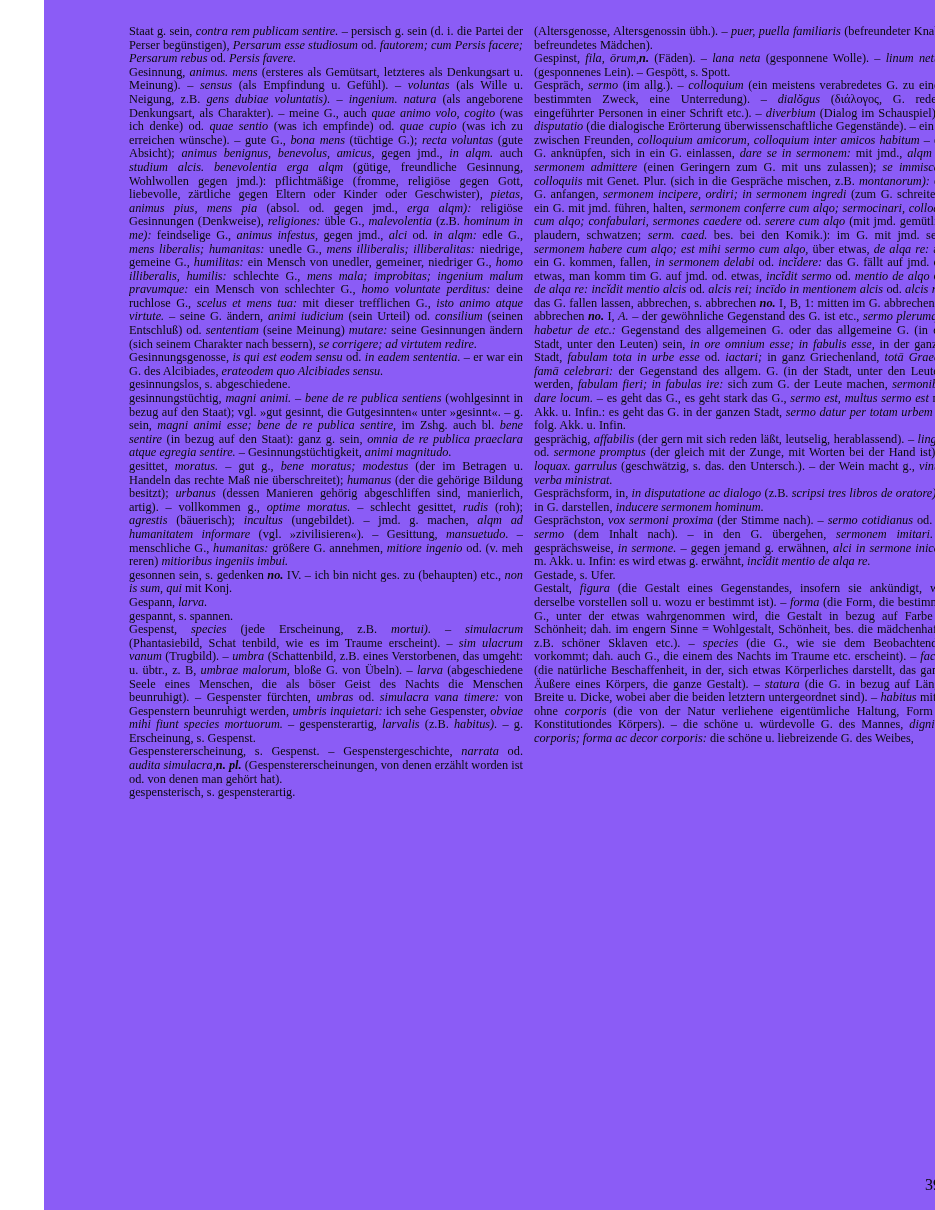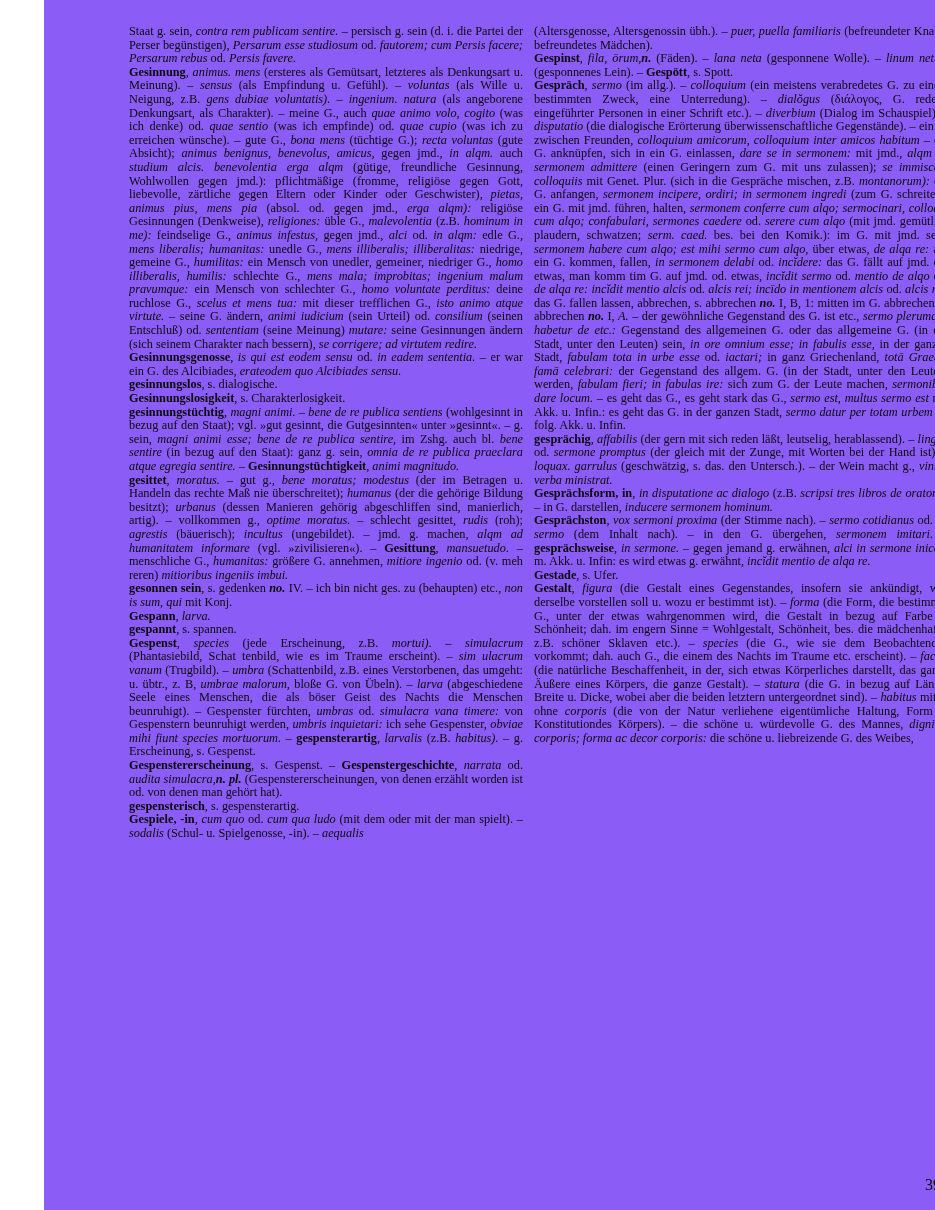--- a/index.html
+++ b/index.html
@@ -25,48 +25,46 @@
     hyphens: auto;
     -webkit-hyphens: auto;
     max-height: 1165px;
     overflow: hidden;
   }
   .col-left  { left: 85px;  width: 394px; }
   .col-right { left: 490px; width: 415px; }
   p.entry { margin: 0; padding: 0; }
   .r-n  { font-style: normal; font-weight: normal; }
   .r-i  { font-style: italic; font-weight: normal; }
-  .r-b  { font-style: normal; font-weight: bold; }
+  .r-b  { font-style: normal; font-weight: normal; }
   .r-bi { font-style: italic; font-weight: bold; }
   .page-number {
     position: absolute;
     right: 30px; bottom: 16px;
     font-size: 16px;
     color: #0a0a0a;
   }
 </style>
 </head>
 <body>
 
 <div class="page">
   <div class="col col-left" id="col-left">
       <p class="entry"><span class="r-n">Staat g. sein, </span><span class="r-i">contra rem publicam sentire.</span><span class="r-n"> – persisch g. sein (d. i. die Partei der Perser begünstigen), </span><span class="r-i">Persarum esse studiosum</span><span class="r-n"> od. </span><span class="r-i">fautorem; cum Persis facere; Persarum rebus</span><span class="r-n"> od. </span><span class="r-i">Persis favere.</span></p>
       <p class="entry"><span class="r-b">Gesinnung</span><span class="r-n">, </span><span class="r-i">animus. mens</span><span class="r-n"> (ersteres als Gemütsart, letzteres als Denkungsart u. Meinung). – </span><span class="r-i">sensus</span><span class="r-n"> (als Empfindung u. Gefühl). – </span><span class="r-i">voluntas</span><span class="r-n"> (als Wille u. Neigung, z.B. </span><span class="r-i">gens dubiae voluntatis).</span><span class="r-n"> – </span><span class="r-i">ingenium. natura</span><span class="r-n"> (als angeborene Denkungsart, als Charakter). – meine G., auch </span><span class="r-i">quae animo volo, cogito</span><span class="r-n"> (was ich denke) od. </span><span class="r-i">quae sentio</span><span class="r-n"> (was ich empfinde) od. </span><span class="r-i">quae cupio</span><span class="r-n"> (was ich zu erreichen wünsche). – gute G., </span><span class="r-i">bona mens</span><span class="r-n"> (tüchtige G.); </span><span class="r-i">recta voluntas</span><span class="r-n"> (gute Absicht); </span><span class="r-i">animus benignus, benevolus, amicus,</span><span class="r-n"> gegen jmd., </span><span class="r-i">in alqm.</span><span class="r-n"> auch </span><span class="r-i">studium alcis. benevolentia erga alqm</span><span class="r-n"> (gütige, freundliche Gesinnung, Wohlwollen gegen jmd.): pflichtmäßige (fromme, religiöse gegen Gott, liebevolle, zärtliche gegen Eltern oder Kinder oder Geschwister), </span><span class="r-i">pietas, animus pius, mens pia</span><span class="r-n"> (absol. od. gegen jmd., </span><span class="r-i">erga alqm):</span><span class="r-n"> religiöse Gesinnungen (Denkweise), </span><span class="r-i">religiones:</span><span class="r-n"> üble G., </span><span class="r-i">malevolentia</span><span class="r-n"> (z.B. </span><span class="r-i">hominum in me):</span><span class="r-n"> feindselige G., </span><span class="r-i">animus infestus,</span><span class="r-n"> gegen jmd., </span><span class="r-i">alci</span><span class="r-n"> od. </span><span class="r-i">in alqm:</span><span class="r-n"> edle G., </span><span class="r-i">mens liberalis; humanitas:</span><span class="r-n"> unedle G., </span><span class="r-i">mens illiberalis; illiberalitas:</span><span class="r-n"> niedrige, gemeine G., </span><span class="r-i">humilitas:</span><span class="r-n"> ein Mensch von unedler, gemeiner, niedriger G., </span><span class="r-i">homo illiberalis, humilis:</span><span class="r-n"> schlechte G., </span><span class="r-i">mens mala; improbitas; ingenium malum pravumque:</span><span class="r-n"> ein Mensch von schlechter G., </span><span class="r-i">homo voluntate perditus:</span><span class="r-n"> deine ruchlose G., </span><span class="r-i">scelus et mens tua:</span><span class="r-n"> mit dieser trefflichen G., </span><span class="r-i">isto animo atque virtute.</span><span class="r-n"> – seine G. ändern, </span><span class="r-i">animi iudicium</span><span class="r-n"> (sein Urteil) od. </span><span class="r-i">consilium</span><span class="r-n"> (seinen Entschluß) od. </span><span class="r-i">sententiam</span><span class="r-n"> (seine Meinung) </span><span class="r-i">mutare:</span><span class="r-n"> seine Gesinnungen ändern (sich seinem Charakter nach bessern), </span><span class="r-i">se corrigere; ad virtutem redire.</span></p>
       <p class="entry"><span class="r-b">Gesinnungsgenosse</span><span class="r-n">, </span><span class="r-i">is qui est eodem sensu</span><span class="r-n"> od. </span><span class="r-i">in eadem sententia.</span><span class="r-n"> – er war ein G. des Alcibiades, </span><span class="r-i">erateodem quo Alcibiades sensu.</span></p>
-      <p class="entry"><span class="r-b">gesinnungslos</span><span class="r-n">, s. dialogische.</span></p>
-      <p class="entry"><span class="r-b">Gesinnungslosigkeit</span><span class="r-n">, s. Charakterlosigkeit.</span></p>
+      <p class="entry"><span class="r-b">gesinnungslos</span><span class="r-n">, s. abgeschiedene.</span></p>
       <p class="entry"><span class="r-b">gesinnungstüchtig</span><span class="r-n">, </span><span class="r-i">magni animi.</span><span class="r-n"> – </span><span class="r-i">bene de re publica sentiens</span><span class="r-n"> (wohlgesinnt in bezug auf den Staat); vgl. »gut gesinnt, die Gutgesinnten« unter »gesinnt«. – g. sein, </span><span class="r-i">magni animi esse; bene de re publica sentire,</span><span class="r-n"> im Zshg. auch bl. </span><span class="r-i">bene sentire</span><span class="r-n"> (in bezug auf den Staat): ganz g. sein, </span><span class="r-i">omnia de re publica praeclara atque egregia sentire.</span><span class="r-n"> – </span><span class="r-b">Gesinnungstüchtigkeit</span><span class="r-n">, </span><span class="r-i">animi magnitudo.</span></p>
       <p class="entry"><span class="r-b">gesittet</span><span class="r-n">, </span><span class="r-i">moratus.</span><span class="r-n"> – gut g., </span><span class="r-i">bene moratus; modestus</span><span class="r-n"> (der im Betragen u. Handeln das rechte Maß nie überschreitet); </span><span class="r-i">humanus</span><span class="r-n"> (der die gehörige Bildung besitzt); </span><span class="r-i">urbanus</span><span class="r-n"> (dessen Manieren gehörig abgeschliffen sind, manierlich, artig). – vollkommen g., </span><span class="r-i">optime moratus.</span><span class="r-n"> – schlecht gesittet, </span><span class="r-i">rudis</span><span class="r-n"> (roh); </span><span class="r-i">agrestis</span><span class="r-n"> (bäuerisch); </span><span class="r-i">incultus</span><span class="r-n"> (ungebildet). – jmd. g. machen, </span><span class="r-i">alqm ad humanitatem informare</span><span class="r-n"> (vgl. »zivilisieren«). – </span><span class="r-b">Gesittung</span><span class="r-n">, </span><span class="r-i">mansuetudo.</span><span class="r-n"> – menschliche G., </span><span class="r-i">humanitas:</span><span class="r-n"> größere G. annehmen, </span><span class="r-i">mitiore ingenio</span><span class="r-n"> od. (v. meh reren) </span><span class="r-i">mitioribus ingeniis imbui.</span></p>
       <p class="entry"><span class="r-b">gesonnen sein</span><span class="r-n">, s. gedenken </span><span class="r-bi">no.</span><span class="r-n"> IV. – ich bin nicht ges. zu (behaupten) etc., </span><span class="r-i">non is sum, qui</span><span class="r-n"> mit Konj.</span></p>
       <p class="entry"><span class="r-b">Gespann</span><span class="r-n">, </span><span class="r-i">larva.</span></p>
       <p class="entry"><span class="r-b">gespannt</span><span class="r-n">, s. spannen.</span></p>
       <p class="entry"><span class="r-b">Gespenst</span><span class="r-n">, </span><span class="r-i">species</span><span class="r-n"> (jede Erscheinung, z.B. </span><span class="r-i">mortui).</span><span class="r-n"> – </span><span class="r-i">simulacrum</span><span class="r-n"> (Phantasiebild, Schat tenbild, wie es im Traume erscheint). – </span><span class="r-i">sim ulacrum vanum</span><span class="r-n"> (Trugbild). – </span><span class="r-i">umbra</span><span class="r-n"> (Schattenbild, z.B. eines Verstorbenen, das umgeht: u. übtr., z. B, </span><span class="r-i">umbrae malorum,</span><span class="r-n"> bloße G. von Übeln). – </span><span class="r-i">larva</span><span class="r-n"> (abgeschiedene Seele eines Menschen, die als böser Geist des Nachts die Menschen beunruhigt). – Gespenster fürchten, </span><span class="r-i">umbras</span><span class="r-n"> od. </span><span class="r-i">simulacra vana timere:</span><span class="r-n"> von Gespenstern beunruhigt werden, </span><span class="r-i">umbris inquietari:</span><span class="r-n"> ich sehe Gespenster, </span><span class="r-i">obviae mihi fiunt species mortuorum.</span><span class="r-n"> – </span><span class="r-b">gespensterartig</span><span class="r-n">, </span><span class="r-i">larvalis</span><span class="r-n"> (z.B. </span><span class="r-i">habitus).</span><span class="r-n"> – g. Erscheinung, s. Gespenst.</span></p>
       <p class="entry"><span class="r-b">Gespenstererscheinung</span><span class="r-n">, s. Gespenst. – </span><span class="r-b">Gespenstergeschichte</span><span class="r-n">, </span><span class="r-i">narrata</span><span class="r-n"> od. </span><span class="r-i">audita simulacra,</span><span class="r-bi">n. pl.</span><span class="r-n"> (Gespenstererscheinungen, von denen erzählt worden ist od. von denen man gehört hat).</span></p>
       <p class="entry"><span class="r-b">gespensterisch</span><span class="r-n">, s. gespensterartig.</span></p>
-      <p class="entry"><span class="r-b">Gespiele, -in</span><span class="r-n">, </span><span class="r-i">cum quo</span><span class="r-n"> od. </span><span class="r-i">cum qua ludo</span><span class="r-n"> (mit dem oder mit der man spielt). – </span><span class="r-i">sodalis</span><span class="r-n"> (Schul- u. Spielgenosse, -in). – </span><span class="r-i">aequalis</span></p>
     </div>
   <div class="col col-right" id="col-right">
       <p class="entry"><span class="r-n">(Altersgenosse, Altersgenossin übh.). – </span><span class="r-i">puer, puella familiaris</span><span class="r-n"> (befreundeter Knabe, befreundetes Mädchen).</span></p>
       <p class="entry"><span class="r-b">Gespinst</span><span class="r-n">, </span><span class="r-i">fila, ōrum,</span><span class="r-bi">n.</span><span class="r-n"> (Fäden). – </span><span class="r-i">lana neta</span><span class="r-n"> (gesponnene Wolle). – </span><span class="r-i">linum netum</span><span class="r-n"> (gesponnenes Lein). – </span><span class="r-b">Gespött</span><span class="r-n">, s. Spott.</span></p>
       <p class="entry"><span class="r-b">Gespräch</span><span class="r-n">, </span><span class="r-i">sermo</span><span class="r-n"> (im allg.). – </span><span class="r-i">colloquium</span><span class="r-n"> (ein meistens verabredetes G. zu einem bestimmten Zweck, eine Unterredung). – </span><span class="r-i">dialŏgus</span><span class="r-n"> (διάλογος, G. redend eingeführter Personen in einer Schrift etc.). – </span><span class="r-i">diverbium</span><span class="r-n"> (Dialog im Schauspiel). – </span><span class="r-i">disputatio</span><span class="r-n"> (die dialogische Erörterung überwissenschaftliche Gegenstände). – ein G. zwischen Freunden, </span><span class="r-i">colloquium amicorum, colloquium inter amicos habitum</span><span class="r-n"> – ein G. anknüpfen, sich in ein G. einlassen, </span><span class="r-i">dare se in sermonem:</span><span class="r-n"> mit jmd., </span><span class="r-i">alqm ad sermonem admittere</span><span class="r-n"> (einen Geringern zum G. mit uns zulassen); </span><span class="r-i">se immiscere colloquiis</span><span class="r-n"> mit Genet. Plur. (sich in die Gespräche mischen, z.B. </span><span class="r-i">montanorum):</span><span class="r-n"> ein G. anfangen, </span><span class="r-i">sermonem incipere, ordiri; in sermonem ingredi</span><span class="r-n"> (zum G. schreiten): ein G. mit jmd. führen, halten, </span><span class="r-i">sermonem conferre cum alqo; sermocinari, colloqui cum alqo; confabulari, sermones caedere</span><span class="r-n"> od. </span><span class="r-i">serere cum alqo</span><span class="r-n"> (mit jmd. gemütlich plaudern, schwatzen; </span><span class="r-i">serm. caed.</span><span class="r-n"> bes. bei den Komik.): im G. mit jmd. sein, </span><span class="r-i">sermonem habere cum alqo; est mihi sermo cum alqo,</span><span class="r-n"> über etwas, </span><span class="r-i">de alqa re:</span><span class="r-n"> auf ein G. kommen, fallen, </span><span class="r-i">in sermonem delabi</span><span class="r-n"> od. </span><span class="r-i">incĭdere:</span><span class="r-n"> das G. fällt auf jmd. od. etwas, man komm tim G. auf jmd. od. etwas, </span><span class="r-i">incĭdit sermo</span><span class="r-n"> od. </span><span class="r-i">mentio de alqo</span><span class="r-n"> od. </span><span class="r-i">de alqa re: incĭdit mentio alcis</span><span class="r-n"> od. </span><span class="r-i">alcis rei; incīdo in mentionem alcis</span><span class="r-n"> od. </span><span class="r-i">alcis rei:</span><span class="r-n"> das G. fallen lassen, abbrechen, s. abbrechen </span><span class="r-bi">no.</span><span class="r-n"> I, B, 1: mitten im G. abbrechen, s. abbrechen </span><span class="r-bi">no.</span><span class="r-n"> I, </span><span class="r-i">A.</span><span class="r-n"> – der gewöhnliche Gegenstand des G. ist etc., </span><span class="r-i">sermo plerumque habetur de etc.:</span><span class="r-n"> Gegenstand des allgemeinen G. oder das allgemeine G. (in der Stadt, unter den Leuten) sein, </span><span class="r-i">in ore omnium esse; in fabulis esse,</span><span class="r-n"> in der ganzen Stadt, </span><span class="r-i">fabulam tota in urbe esse</span><span class="r-n"> od. </span><span class="r-i">iactari;</span><span class="r-n"> in ganz Griechenland, </span><span class="r-i">totā Graeciā famā celebrari:</span><span class="r-n"> der Gegenstand des allgem. G. (in der Stadt, unter den Leuten) werden, </span><span class="r-i">fabulam fieri; in fabulas ire:</span><span class="r-n"> sich zum G. der Leute machen, </span><span class="r-i">sermonibus dare locum.</span><span class="r-n"> – es geht das G., es geht stark das G., </span><span class="r-i">sermo est, multus sermo est</span><span class="r-n"> mit Akk. u. Infin.: es geht das G. in der ganzen Stadt, </span><span class="r-i">sermo datur per totam urbem</span><span class="r-n"> m. folg. Akk. u. Infin.</span></p>
       <p class="entry"><span class="r-b">gesprächig</span><span class="r-n">, </span><span class="r-i">affabilis</span><span class="r-n"> (der gern mit sich reden läßt, leutselig, herablassend). – </span><span class="r-i">linguā</span><span class="r-n"> od. </span><span class="r-i">sermone promptus</span><span class="r-n"> (der gleich mit der Zunge, mit Worten bei der Hand ist). – </span><span class="r-i">loquax. garrulus</span><span class="r-n"> (geschwätzig, s. das. den Untersch.). – der Wein macht g., </span><span class="r-i">vinum verba ministrat.</span></p>
       <p class="entry"><span class="r-b">Gesprächsform, in</span><span class="r-n">, </span><span class="r-i">in disputatione ac dialogo</span><span class="r-n"> (z.B. </span><span class="r-i">scripsi tres libros de oratore).</span><span class="r-n"> – in G. darstellen, </span><span class="r-i">inducere sermonem hominum.</span></p>
       <p class="entry"><span class="r-b">Gesprächston</span><span class="r-n">, </span><span class="r-i">vox sermoni proxima</span><span class="r-n"> (der Stimme nach). – </span><span class="r-i">sermo cotidianus</span><span class="r-n"> od. bl. </span><span class="r-i">sermo</span><span class="r-n"> (dem Inhalt nach). – in den G. übergehen, </span><span class="r-i">sermonem imitari.</span><span class="r-n"> – </span><span class="r-b">gesprächsweise</span><span class="r-n">, </span><span class="r-i">in sermone.</span><span class="r-n"> – gegen jemand g. erwähnen, </span><span class="r-i">alci in sermone inicere</span><span class="r-n"> m. Akk. u. Infin: es wird etwas g. erwähnt, </span><span class="r-i">incĭdit mentio de alqa re.</span></p>
       <p class="entry"><span class="r-b">Gestade</span><span class="r-n">, s. Ufer.</span></p>
       <p class="entry"><span class="r-b">Gestalt</span><span class="r-n">, </span><span class="r-i">figura</span><span class="r-n"> (die Gestalt eines Gegenstandes, insofern sie ankündigt, was derselbe vorstellen soll u. wozu er bestimmt ist). – </span><span class="r-i">forma</span><span class="r-n"> (die Form, die bestimmte G., unter der etwas wahrgenommen wird, die Gestalt in bezug auf Farbe u. Schönheit; dah. im engern Sinne = Wohlgestalt, Schönheit, bes. die mädchenhafte, z.B. schöner Sklaven etc.). – </span><span class="r-i">species</span><span class="r-n"> (die G., wie sie dem Beobachtenden vorkommt; dah. auch G., die einem des Nachts im Traume etc. erscheint). – </span><span class="r-i">facies</span><span class="r-n"> (die natürliche Beschaffenheit, in der, sich etwas Körperliches darstellt, das ganze Äußere eines Körpers, die ganze Gestalt). – </span><span class="r-i">statura</span><span class="r-n"> (die G. in bezug auf Länge, Breite u. Dicke, wobei aber die beiden letztern untergeordnet sind). – </span><span class="r-i">habitus</span><span class="r-n"> mit u. ohne </span><span class="r-i">corporis</span><span class="r-n"> (die von der Natur verliehene eigentümliche Haltung, Form u. Konstitutiondes Körpers). – die schöne u. würdevolle G. des Mannes, </span><span class="r-i">dignitas corporis;</span><span class="r-n"> </span><span class="r-i">forma ac decor corporis:</span><span class="r-n"> die schöne u. liebreizende G. des Weibes,</span></p>

